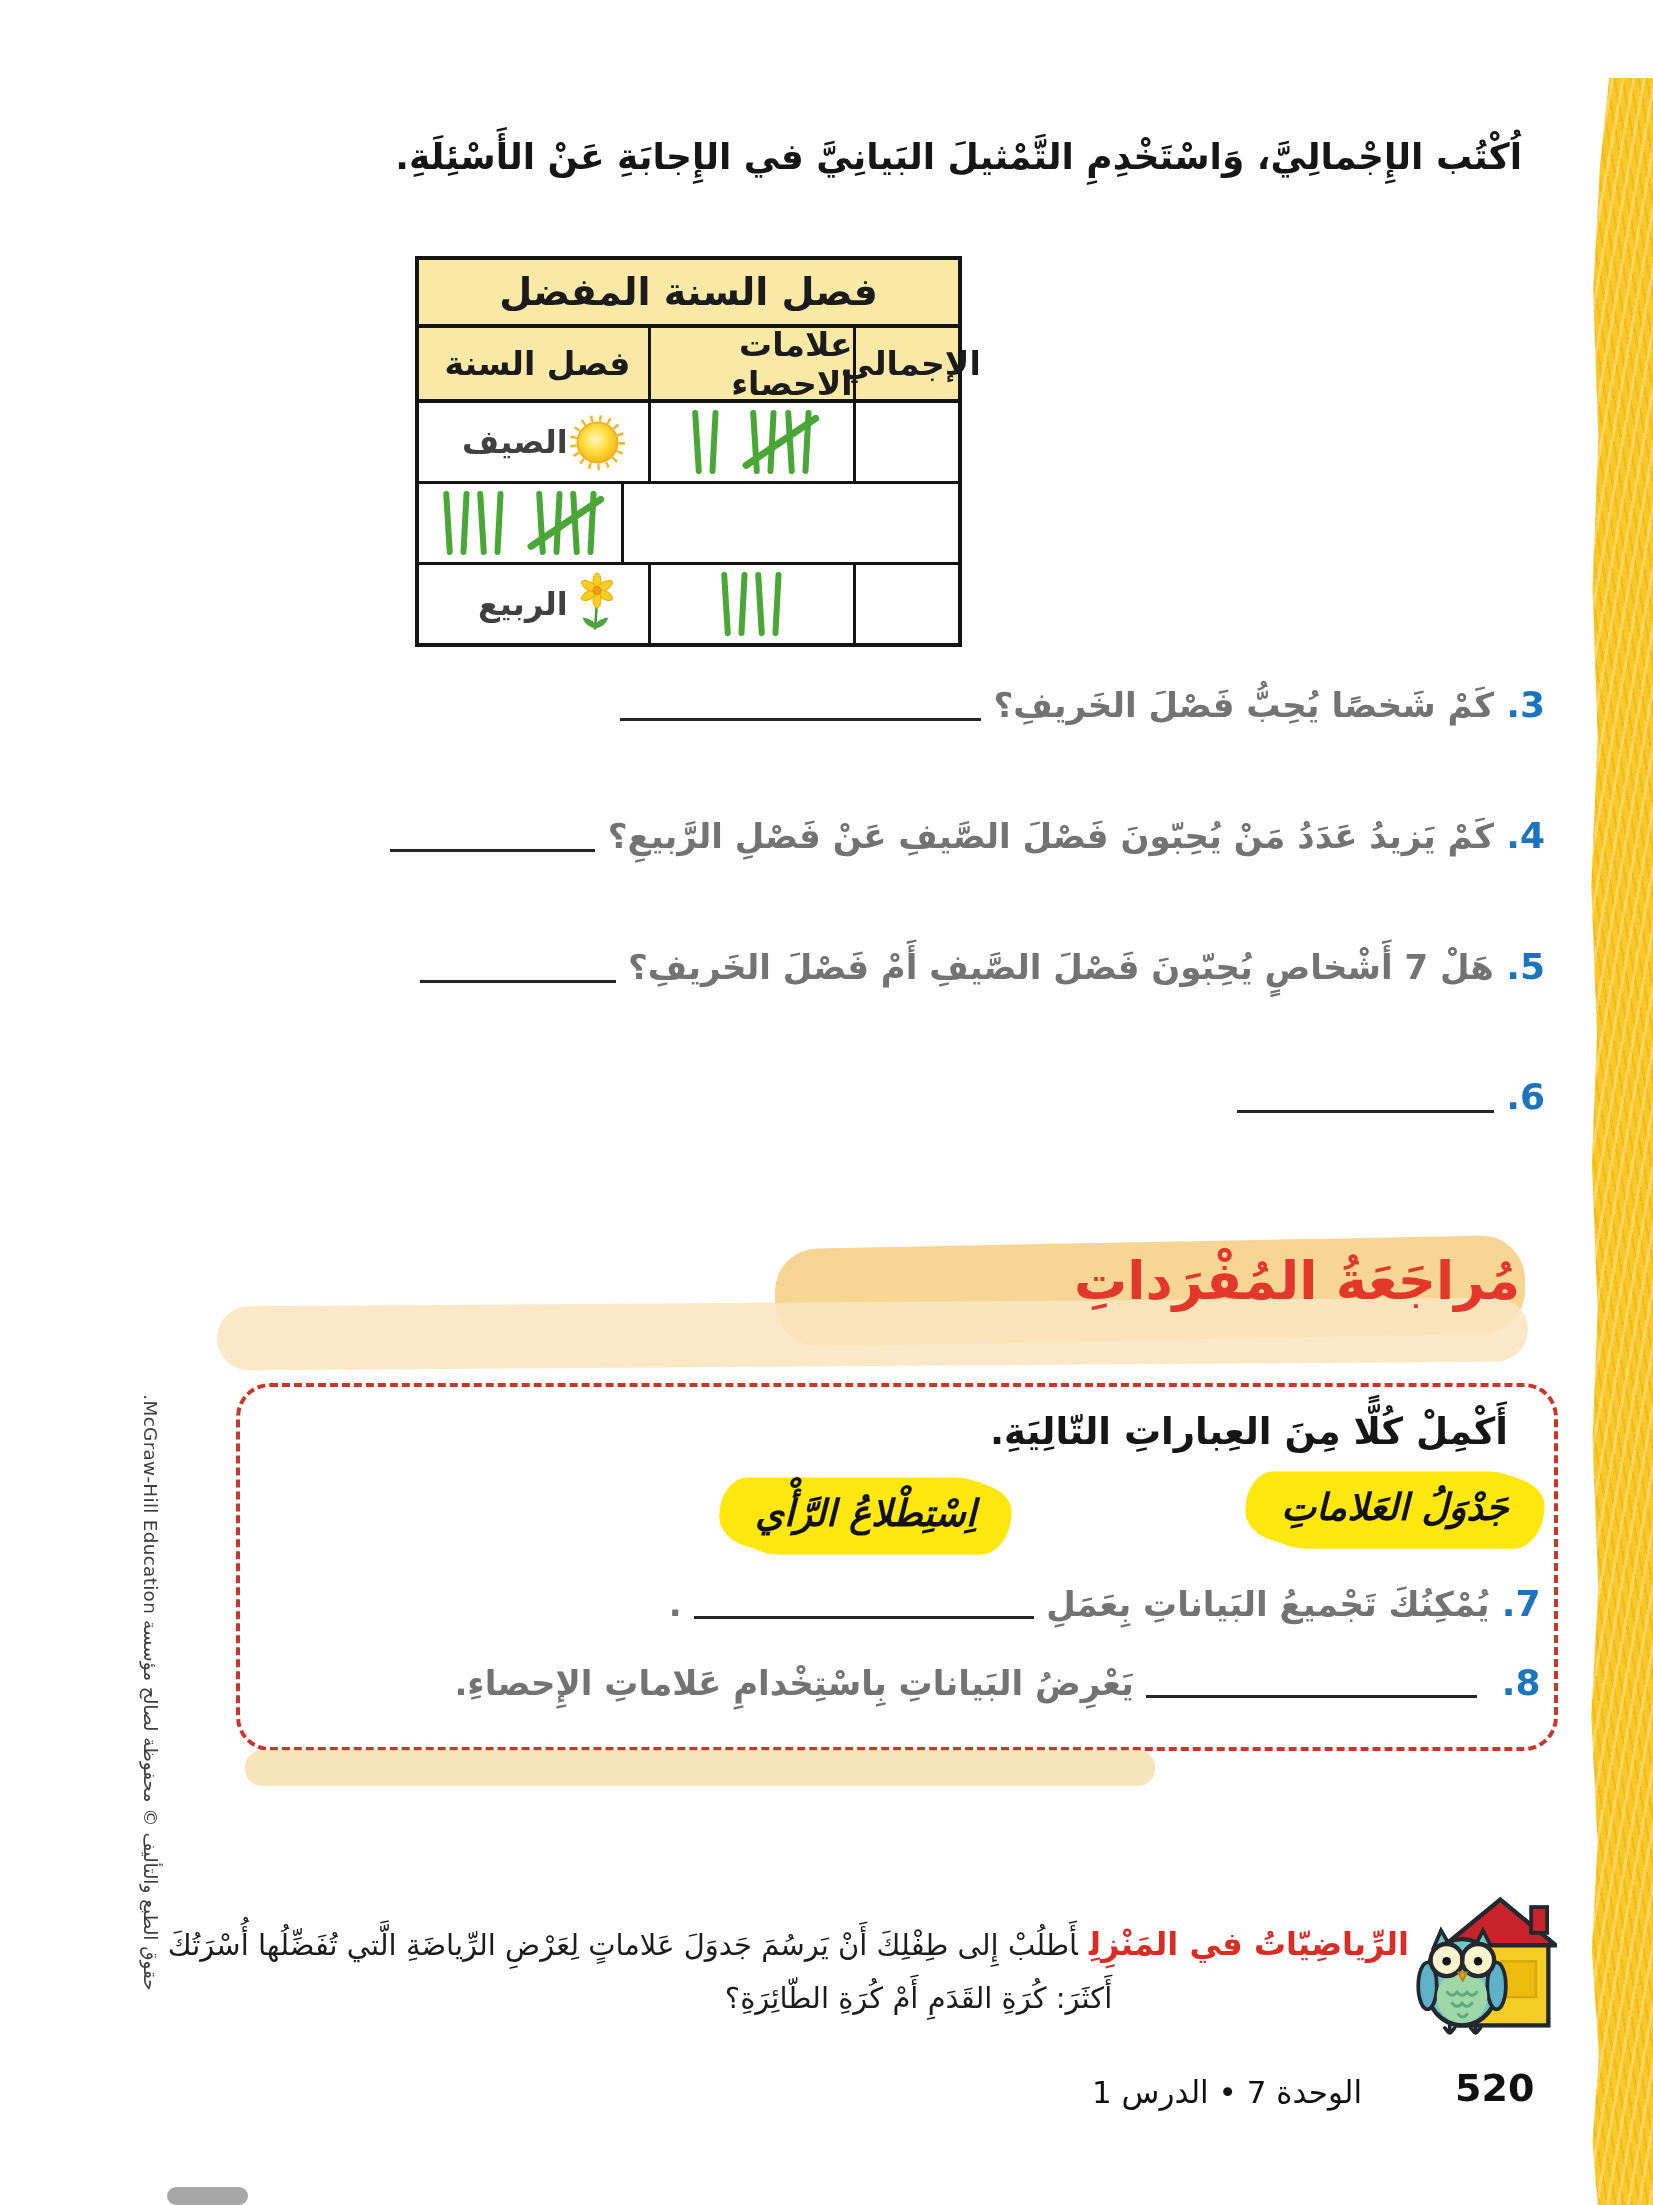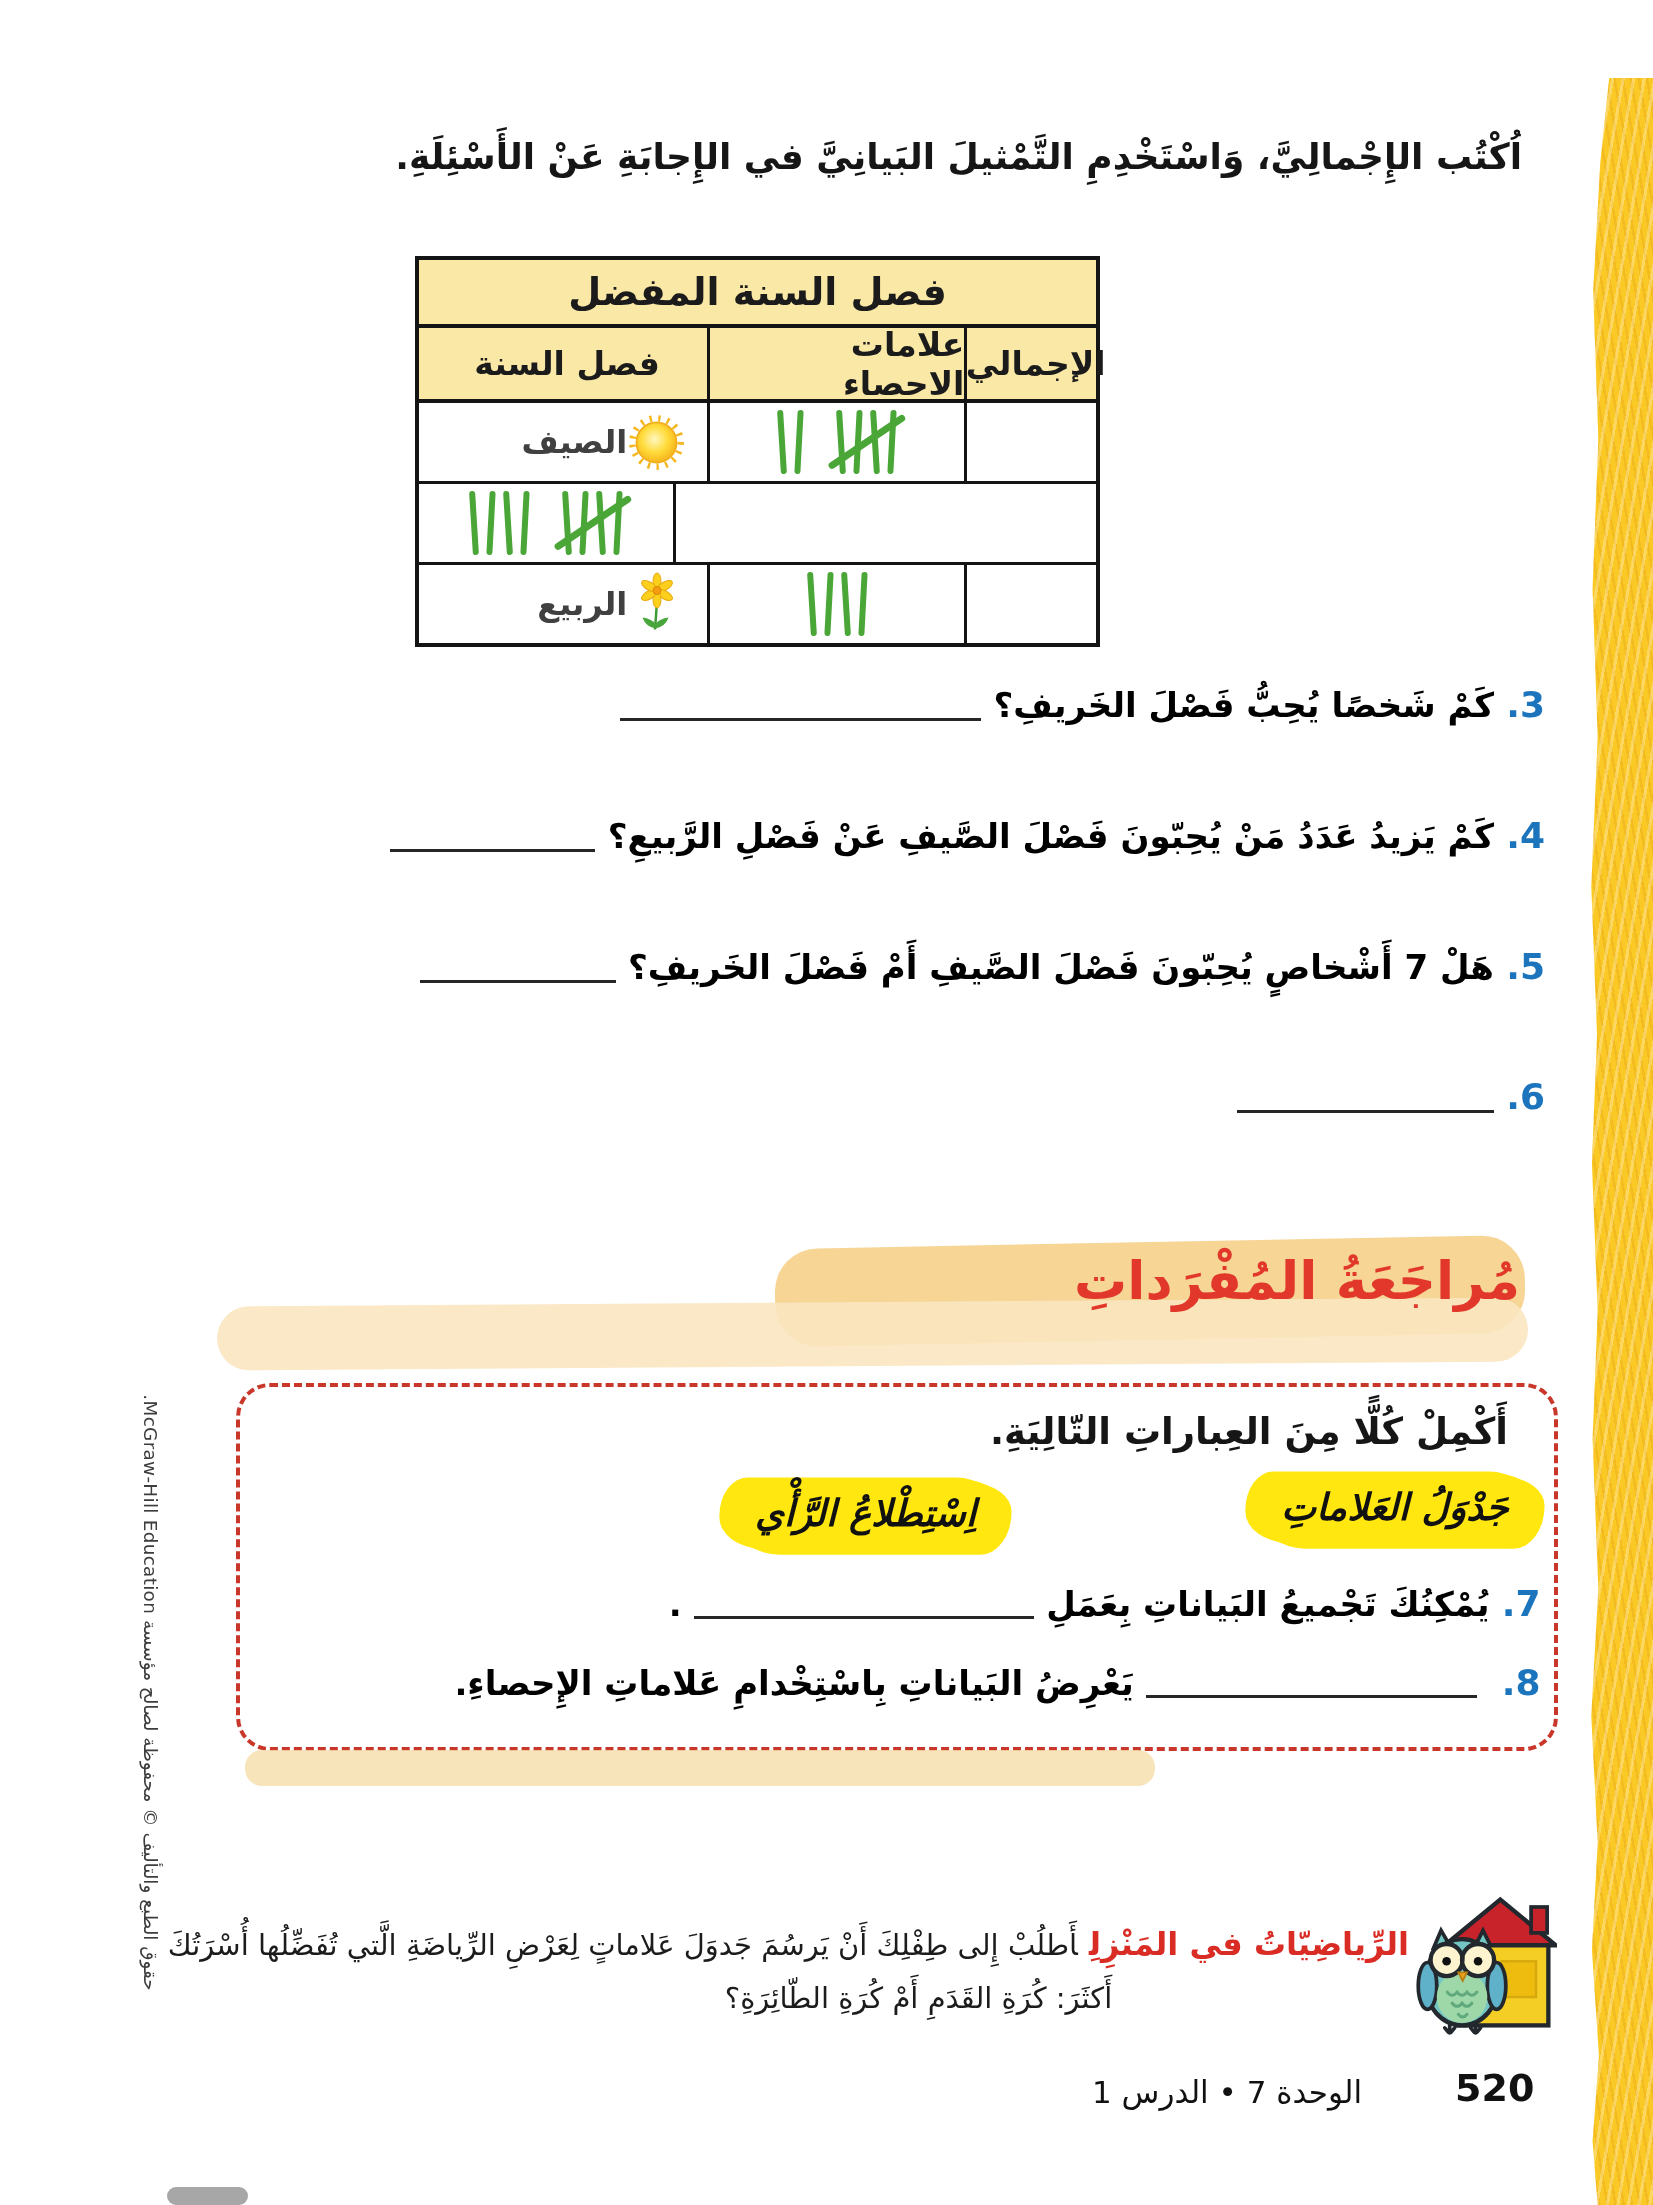--- a/index.html
+++ b/index.html
@@ -16,21 +16,21 @@
       repeating-linear-gradient(80deg, rgba(222,158,21,.30) 0 2.5px, rgba(222,158,21,0) 2.5px 8px);
     clip-path:polygon(30% 0,100% 0,100% 100%,12% 100%,4% 97%,14% 93%,3% 88%,12% 83%,2% 77%,13% 71%,4% 64%,12% 58%,3% 51%,11% 45%,2% 38%,12% 31%,4% 24%,13% 17%,5% 10%,16% 4%);
   }
   
   .instruction{
     position:absolute;right:132px;top:136px;direction:rtl;white-space:nowrap;
     font-size:36px;font-weight:700;color:#161616;letter-spacing:0.3px;
   }
   
   .season-table{
-    position:absolute;left:415px;top:256px;width:685px;
+    position:absolute;left:415px;top:256px;width:547px;
     border:4.9px solid #141414;background:#fff;direction:ltr;box-sizing:border-box;
   }
   .t-title{
     height:64px;background:#FAE8A6;border-bottom:4.3px solid #141414;
     display:flex;align-items:center;justify-content:center;
     font-size:38px;font-weight:700;color:#1b1b1b;direction:rtl;
   }
   .t-header{display:flex;height:71px;background:#FAE8A6;border-bottom:4.3px solid #141414;}
   .t-row{display:flex;height:78px;background:#fff;border-bottom:3.7px solid #141414;}
   .t-row:last-child{border-bottom:none;}
@@ -43,21 +43,21 @@
   .season-label{font-size:32px;font-weight:700;color:#404040;flex:1;}
   .season-icon{width:59px;height:69px;flex:0 0 auto;display:flex;align-items:center;justify-content:center;}
   
   .tally-wrap{display:flex;align-items:center;}
   .tally-group{position:relative;display:inline-flex;margin:0 12.3px;}
   .tally-stroke{display:inline-block;width:6.1px;height:64px;background:#4AA637;border-radius:3.7px;margin:0 5.5px;}
   .tally-diag{position:absolute;left:50%;top:50%;width:7.4px;height:91px;background:#4AA637;border-radius:4.3px;transform:translate(-50%,-50%) rotate(56deg);}
   
   .q{position:absolute;right:109px;display:flex;direction:rtl;align-items:flex-end;gap:12.3px;white-space:nowrap;}
   .qnum{color:#1C75BC;font-size:36px;font-weight:700;line-height:1.1;}
-  .qtext{font-size:34px;font-weight:700;color:#000000;line-height:1.1;}
+  .qtext{font-size:34px;font-weight:700;color:#737373;line-height:1.1;}
   .qblank{border-bottom:3.7px solid #262626;height:7.4px;margin-bottom:3.7px;}
   
   .wash{position:absolute;background:#F6D38F;border-radius:43px;}
   .wash-1{left:775px;top:1242px;width:750px;height:98px;transform:rotate(-1.1deg);opacity:.95;}
   .wash-2{left:217px;top:1302px;width:1311px;height:64px;background:#F9E6C0;transform:rotate(-.4deg);opacity:.9;}
   .wash-3{left:245px;top:1750px;width:910px;height:36px;background:#F7DFAE;border-radius:17px;opacity:.85;}
   .vocab-heading{
     position:absolute;right:134px;top:1250px;direction:rtl;white-space:nowrap;
     font-size:53px;font-weight:700;color:#E2372B;
   }

